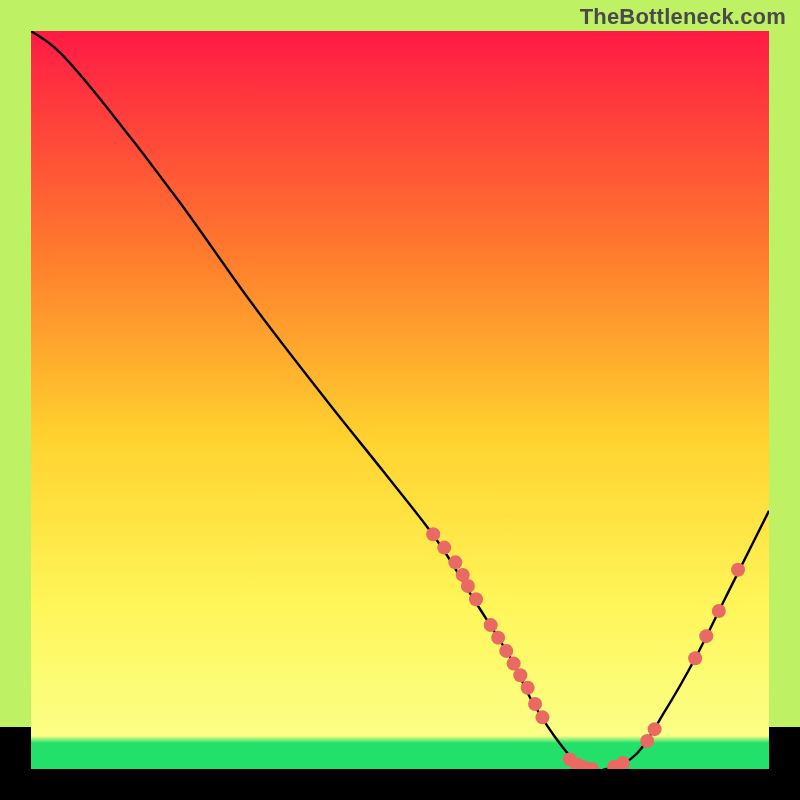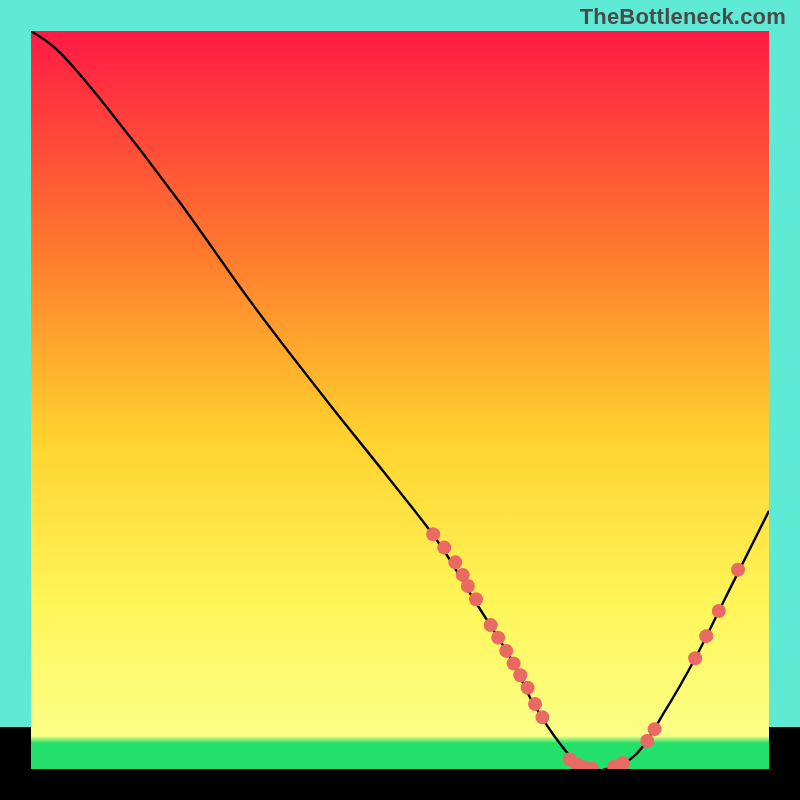--- a/index.html
+++ b/index.html
@@ -8,21 +8,21 @@
     width: 800px;
     height: 800px;
     background: #000000;
     overflow: hidden;
     font-family: Arial, Helvetica, sans-serif;
   }
   .frame {
     position: relative;
     width: 800px;
     height: 727px;
-    background: #5eead4;
+    background: #bef264;
   }
   .watermark {
     position: absolute;
     top: 4px;
     right: 14px;
     color: #4a4a4a;
     font-size: 22px;
     font-weight: 600;
     letter-spacing: 0.2px;
     user-select: none;

